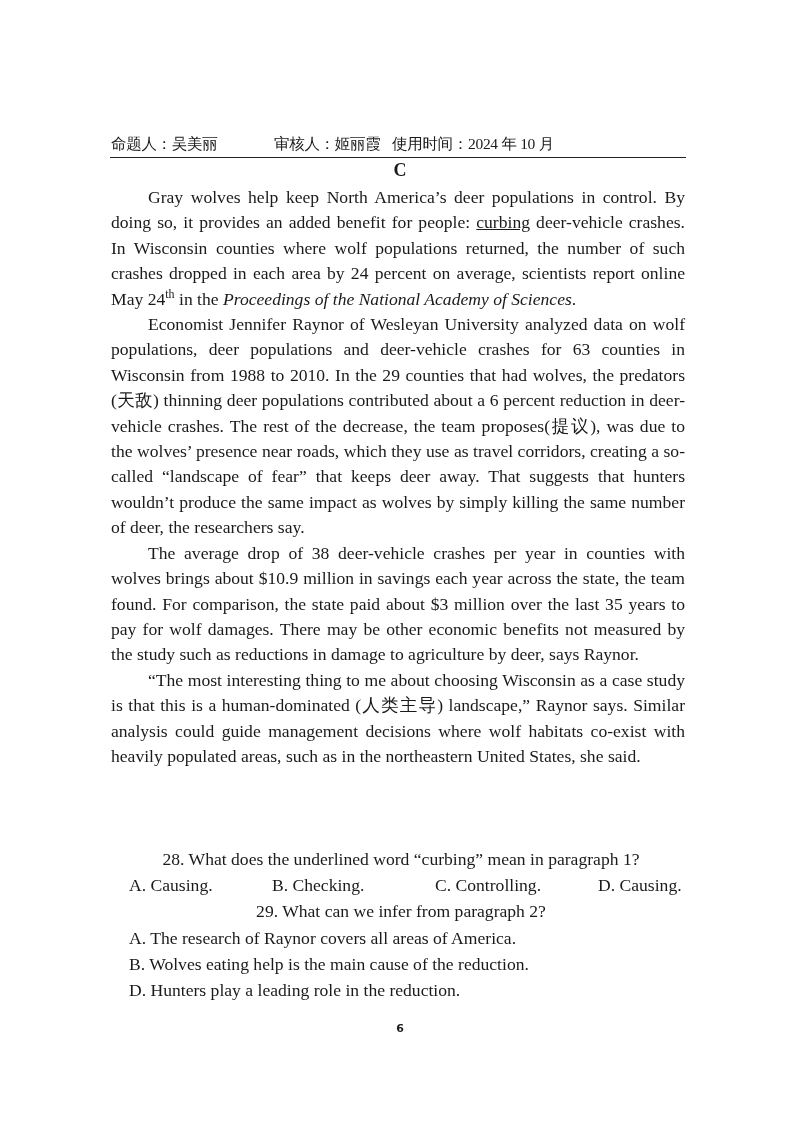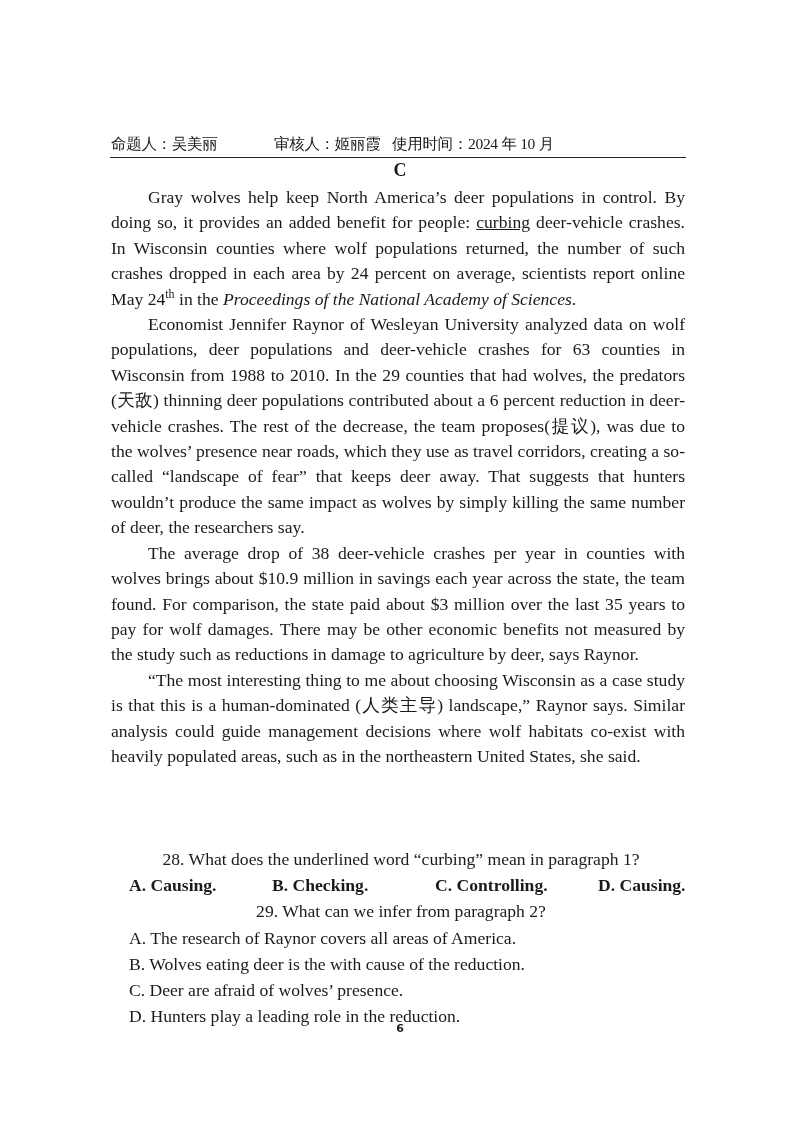--- a/index.html
+++ b/index.html
@@ -13,21 +13,21 @@
   .rule { position:absolute; left:110px; top:157px; width:576px; height:0; border-top:1.6px solid #222; }
   .section-letter { position:absolute; left:0; width:800px; top:160px; text-align:center;
                     font-weight:bold; font-size:18px; }
   .passage { position:absolute; left:111px; top:185px; width:574px; font-size:17.6px;
              line-height:25.4px; text-align:justify; }
   .passage p { margin:0; text-indent:37px; }
   .passage .ul { text-decoration:underline; }
   .passage sup { font-size:12px; line-height:0; }
   .questions { position:absolute; left:111px; top:846px; width:580px; font-size:17.6px; line-height:26.2px; }
   .q-stem { margin:0;text-align:center; }
-  .opts-row { display:flex; padding-left:18px;font-weight:bold; }
+  .opts-row { display:flex; padding-left:18px; }
   .opts-row span:nth-child(1) { width:143px; }
   .opts-row span:nth-child(2) { width:163px; }
   .opts-row span:nth-child(3) { width:163px; }
   .opt-line { padding-left:18px; }
   .page-num { position:absolute; left:0; width:800px; top:1022px; text-align:center;
               font-family:"DejaVu Sans", sans-serif; font-weight:bold; font-size:11px; }
 </style>
 </head>
 <body>
 
@@ -48,18 +48,17 @@
 <div class="questions">
   <div class="q-stem">28. What does the underlined word “curbing” mean in paragraph 1?</div>
   <div class="opts-row">
     <span>A. Causing.</span>
     <span>B. Checking.</span>
     <span>C. Controlling.</span>
     <span>D. Causing.</span>
   </div>
   <div class="q-stem">29. What can we infer from paragraph 2?</div>
   <div class="opt-line">A. The research of Raynor covers all areas of America.</div>
-  <div class="opt-line">B. Wolves eating deer is the with cause of the reduction.</div>
-  <div class="opt-line">C. Deer are afraid of wolves’ presence.</div>
+  <div class="opt-line">B. Wolves eating help is the main cause of the reduction.</div>
   <div class="opt-line">D. Hunters play a leading role in the reduction.</div>
 </div>
 
 <div class="page-num">6</div>
 
 </body></html>

